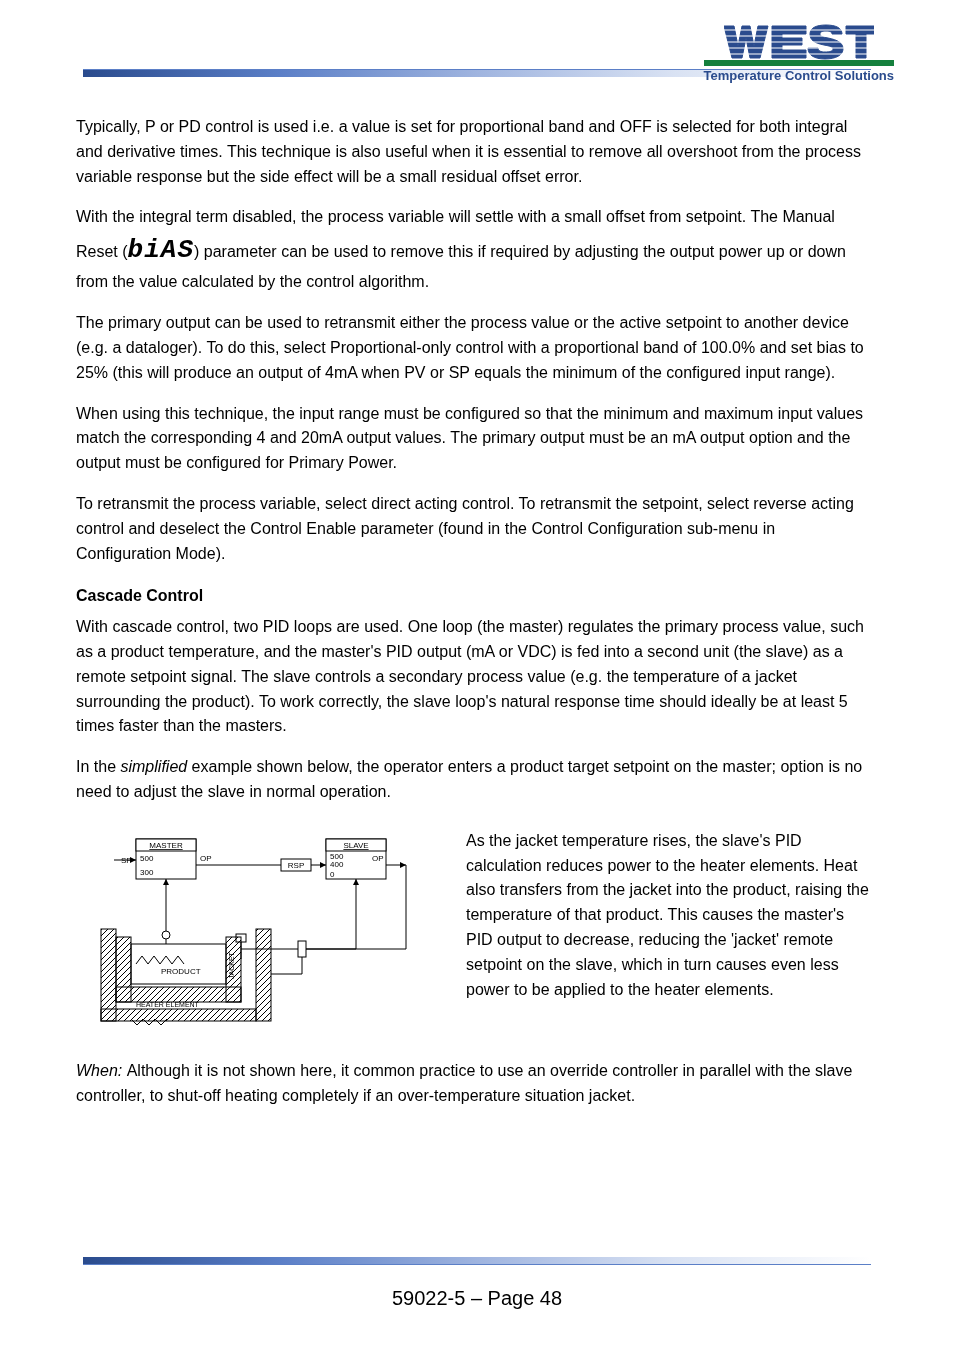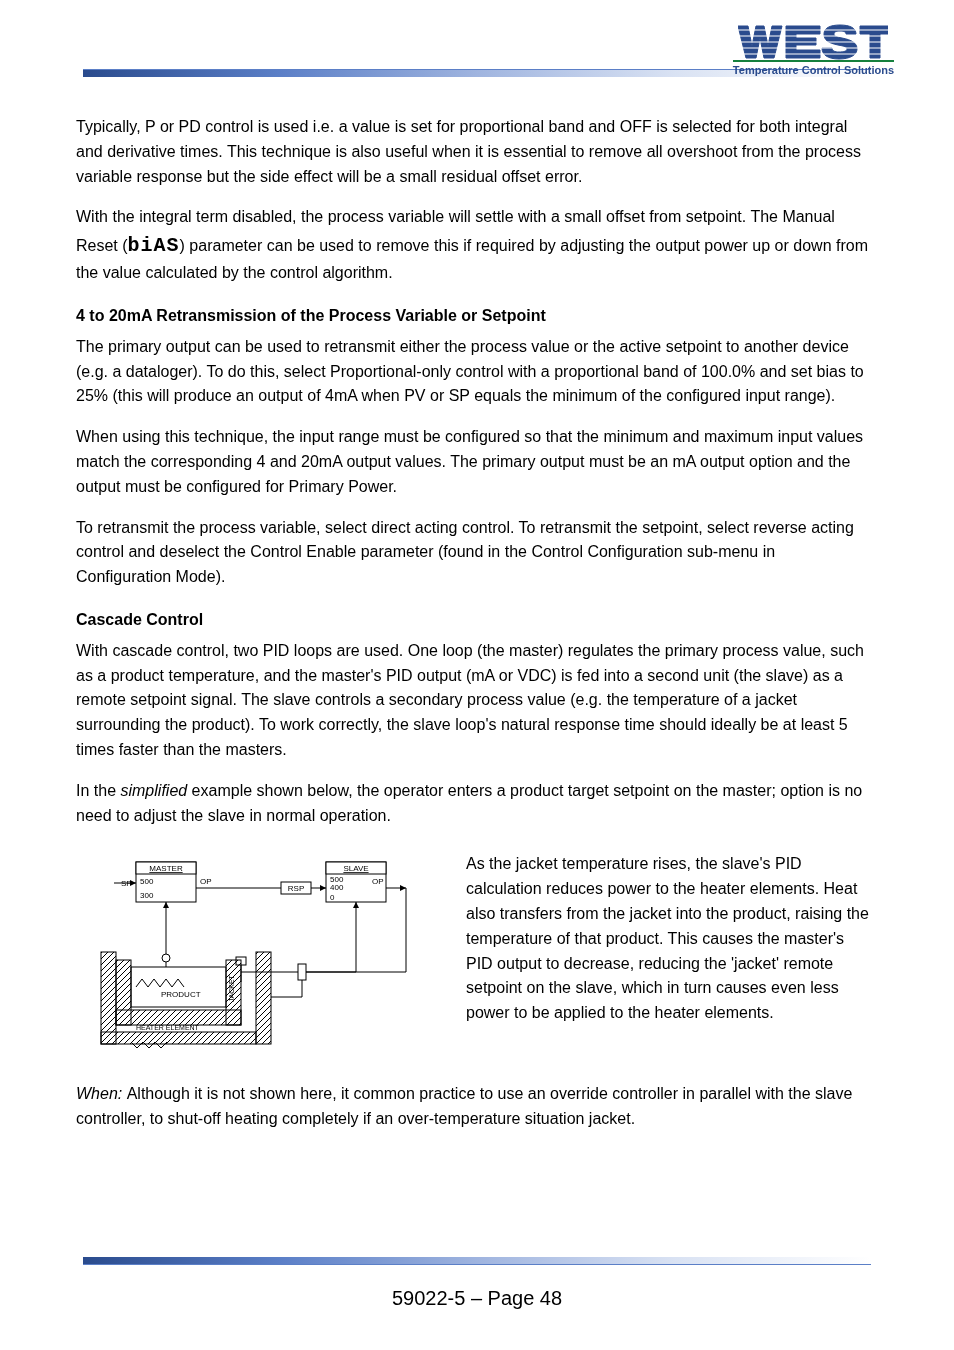--- a/index.html
+++ b/index.html
@@ -4,24 +4,24 @@
 <style>
   html,body { margin:0; padding:0; }
   body { width:954px; height:1350px; font-family:Arial,Helvetica,sans-serif; color:#000; background:#fff; }
   .page { position:relative; width:954px; height:1350px; }
   .header-bar { position:absolute; top:69px; left:83px; width:788px; height:7px;
     background:linear-gradient(to right,#2a4b8d 0%, #5b7fc7 25%, #9fb4df 50%, #d9e2f3 75%, #ffffff 100%);
     border-top:1px solid #5b7fc7; }
   .logo-wrap { position:absolute; top:24px; right:60px; text-align:center; }
   .logo-text { font-style:italic; font-weight:bold; font-size:34px; color:#2a4b8d; letter-spacing:-1px; display:flex; align-items:center; justify-content:center; }
   .logo-text svg { vertical-align:middle; }
-  .tagline { font-size:11px; color:#2a4b8d; margin-top:-2px; font-weight:bold; border-top:2px solid #15803d; padding-top:2px; }
+  .tagline { font-size:13px; color:#2a4b8d; margin-top:-2px; font-weight:bold; border-top:6px solid #15803d; padding-top:2px; }
   .content { position:absolute; top:115px; left:76px; width:794px; font-size:16px; line-height:1.55; }
   .content p { margin:0 0 16px 0; }
-  .seg { font-family:'Courier New',monospace; font-weight:bold; font-size:20px; letter-spacing:1px; }
+  .seg { font-family:'Courier New',monospace; font-weight:bold; font-size:26px; letter-spacing:1px;font-style:italic; }
   h3 { font-size:16px; font-weight:bold; margin:18px 0 6px 0; }
   em { font-style:italic; }
   .example { margin-top:26px; }
   .note { margin-top:14px; }
   .diagram-block { position:relative; margin-top:24px; }
   .diagram { float:left; width:360px; height:210px; margin:0 30px 20px 0; }
   .diagram svg { display:block; }
   .side-text { margin-left:0; font-size:16px; line-height:1.55; }
   .footer-bar { position:absolute; bottom:85px; left:83px; width:788px; height:7px;
     background:linear-gradient(to right,#2a4b8d 0%, #5b7fc7 25%, #9fb4df 50%, #d9e2f3 75%, #ffffff 100%);
@@ -53,21 +53,20 @@
     </div>
     <div class="tagline">Temperature Control Solutions</div>
   </div>
 
   <div class="content">
     <p>Typically, P or PD control is used i.e. a value is set for proportional band and OFF is selected for both integral and derivative times. This technique is also useful when it is essential to remove all overshoot from the process variable response but the side effect will be a small residual offset error.</p>
     <p>
       <span>With the integral term disabled, the process variable will settle with a small offset from setpoint. The Manual Reset (</span><span class="seg">biAS</span><span>) parameter can be used to remove this if required by adjusting the output power up or down from the value calculated by the control algorithm.</span>
     </p>
 
-    <h3>4 to 20mA Retransmission of the Process Variable or Setpoint</h3>
     <p>The primary output can be used to retransmit either the process value or the active setpoint to another device (e.g. a dataloger). To do this, select Proportional-only control with a proportional band of 100.0% and set bias to 25% (this will produce an output of 4mA when PV or SP equals the minimum of the configured input range).</p>
     <p>When using this technique, the input range must be configured so that the minimum and maximum input values match the corresponding 4 and 20mA output values. The primary output must be an mA output option and the output must be configured for Primary Power.</p>
     <p>To retransmit the process variable, select direct acting control. To retransmit the setpoint, select reverse acting control and deselect the Control Enable parameter (found in the Control Configuration sub-menu in Configuration Mode).</p>
 
     <h3>Cascade Control</h3>
     <p>With cascade control, two PID loops are used. One loop (the master) regulates the primary process value, such as a product temperature, and the master's PID output (mA or VDC) is fed into a second unit (the slave) as a remote setpoint signal. The slave controls a secondary process value (e.g. the temperature of a jacket surrounding the product). To work correctly, the slave loop's natural response time should ideally be at least 5 times faster than the masters.</p>
 
     <p class="example">
       <span>In the </span><em>simplified</em><span> example shown below, the operator enters a product target setpoint on the master; option is no need to adjust the slave in normal operation.</span>
     </p>

